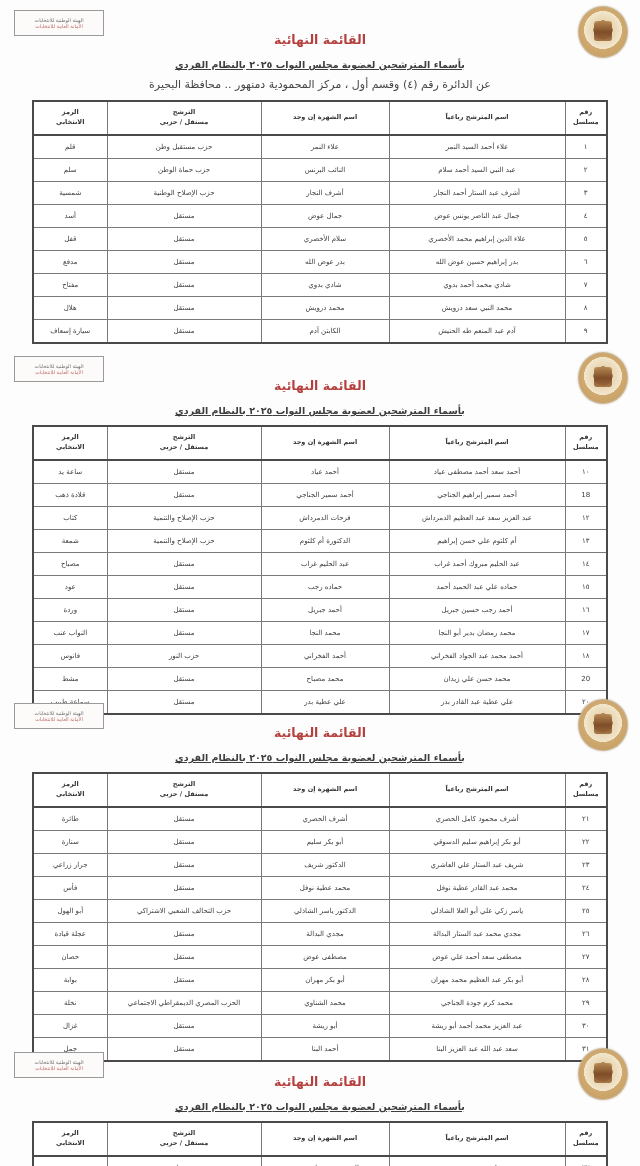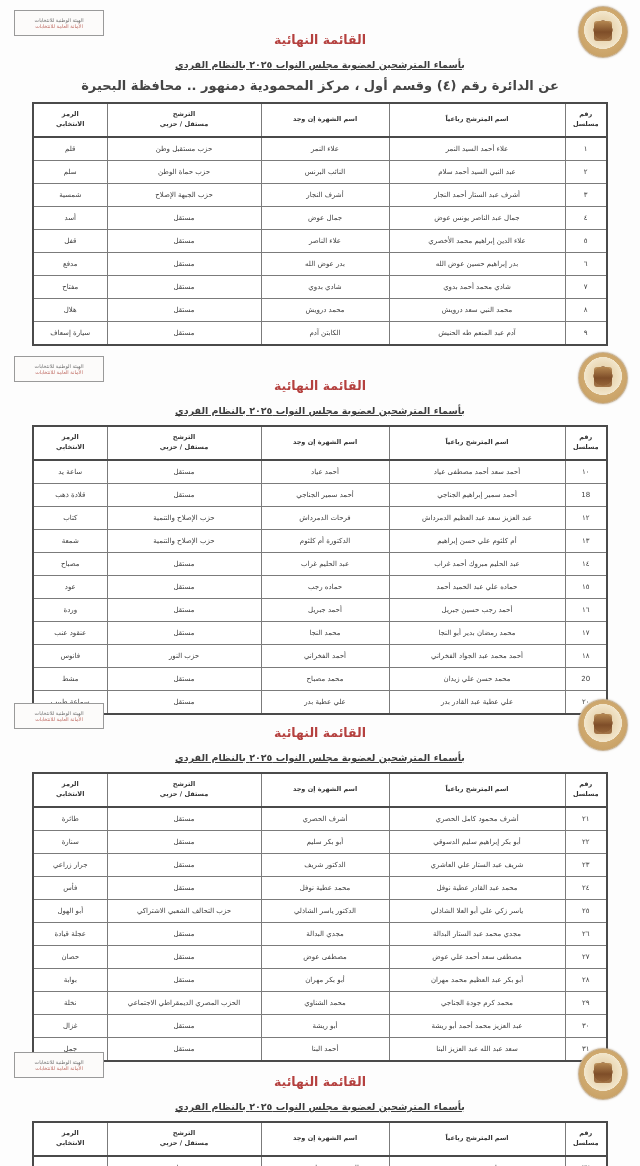--- a/index.html
+++ b/index.html
@@ -40,21 +40,21 @@
 
   .head{position:relative;}
   .title{
     margin:0;padding-top:32px;text-align:center;
     color:#b5413f;font-size:12.5px;font-weight:bold;letter-spacing:0;
   }
   .subtitle{
     margin-top:12px;text-align:center;font-size:9.5px;font-weight:bold;color:#3d3d3d;text-decoration:underline;
   }
   .district{
-    margin-top:8px;text-align:center;font-size:13px;font-weight:bold;color:#454545;
+    margin-top:8px;text-align:center;font-size:11px;font-weight:normal;color:#454545;
   }
 
   table.cands{
     width:574px;margin:9px auto 0;border-collapse:collapse;table-layout:fixed;
     border:2px solid #4a4a4a;background:#fff;
   }
   table.cands th,table.cands td{
     border:1px solid #7b7b7b;text-align:center;vertical-align:middle;
     overflow:hidden;white-space:nowrap;
   }
@@ -127,34 +127,34 @@
             <td>٢</td>
             <td>عبد النبي السيد أحمد سلام</td>
             <td>النائب البرنس</td>
             <td>حزب حماة الوطن</td>
             <td>سلم</td>
           </tr>
           <tr>
             <td>٣</td>
             <td>أشرف عبد الستار أحمد النجار</td>
             <td>أشرف النجار</td>
-            <td>حزب الجبهة الإصلاح</td>
+            <td>حزب الإصلاح الوطنية</td>
             <td>شمسية</td>
           </tr>
           <tr>
             <td>٤</td>
             <td>جمال عبد الناصر يونس عوض</td>
             <td>جمال عوض</td>
             <td>مستقل</td>
             <td>أسد</td>
           </tr>
           <tr>
             <td>٥</td>
             <td>علاء الدين إبراهيم محمد الأخصري</td>
-            <td>علاء الناصر</td>
+            <td>سلام الأخصري</td>
             <td>مستقل</td>
             <td>قفل</td>
           </tr>
           <tr>
             <td>٦</td>
             <td>بدر إبراهيم حسين عوض الله</td>
             <td>بدر عوض الله</td>
             <td>مستقل</td>
             <td>مدفع</td>
           </tr>
@@ -271,21 +271,21 @@
             <td>أحمد رجب حسين جبريل</td>
             <td>أحمد جبريل</td>
             <td>مستقل</td>
             <td>وردة</td>
           </tr>
           <tr>
             <td>١٧</td>
             <td>محمد رمضان بدير أبو النجا</td>
             <td>محمد النجا</td>
             <td>مستقل</td>
-            <td>عنقود عنب</td>
+            <td>النواب عنب</td>
           </tr>
           <tr>
             <td>١٨</td>
             <td>أحمد محمد عبد الجواد الفخراني</td>
             <td>أحمد الفخراني</td>
             <td>حزب النور</td>
             <td>فانوس</td>
           </tr>
           <tr>
             <td>20</td>

